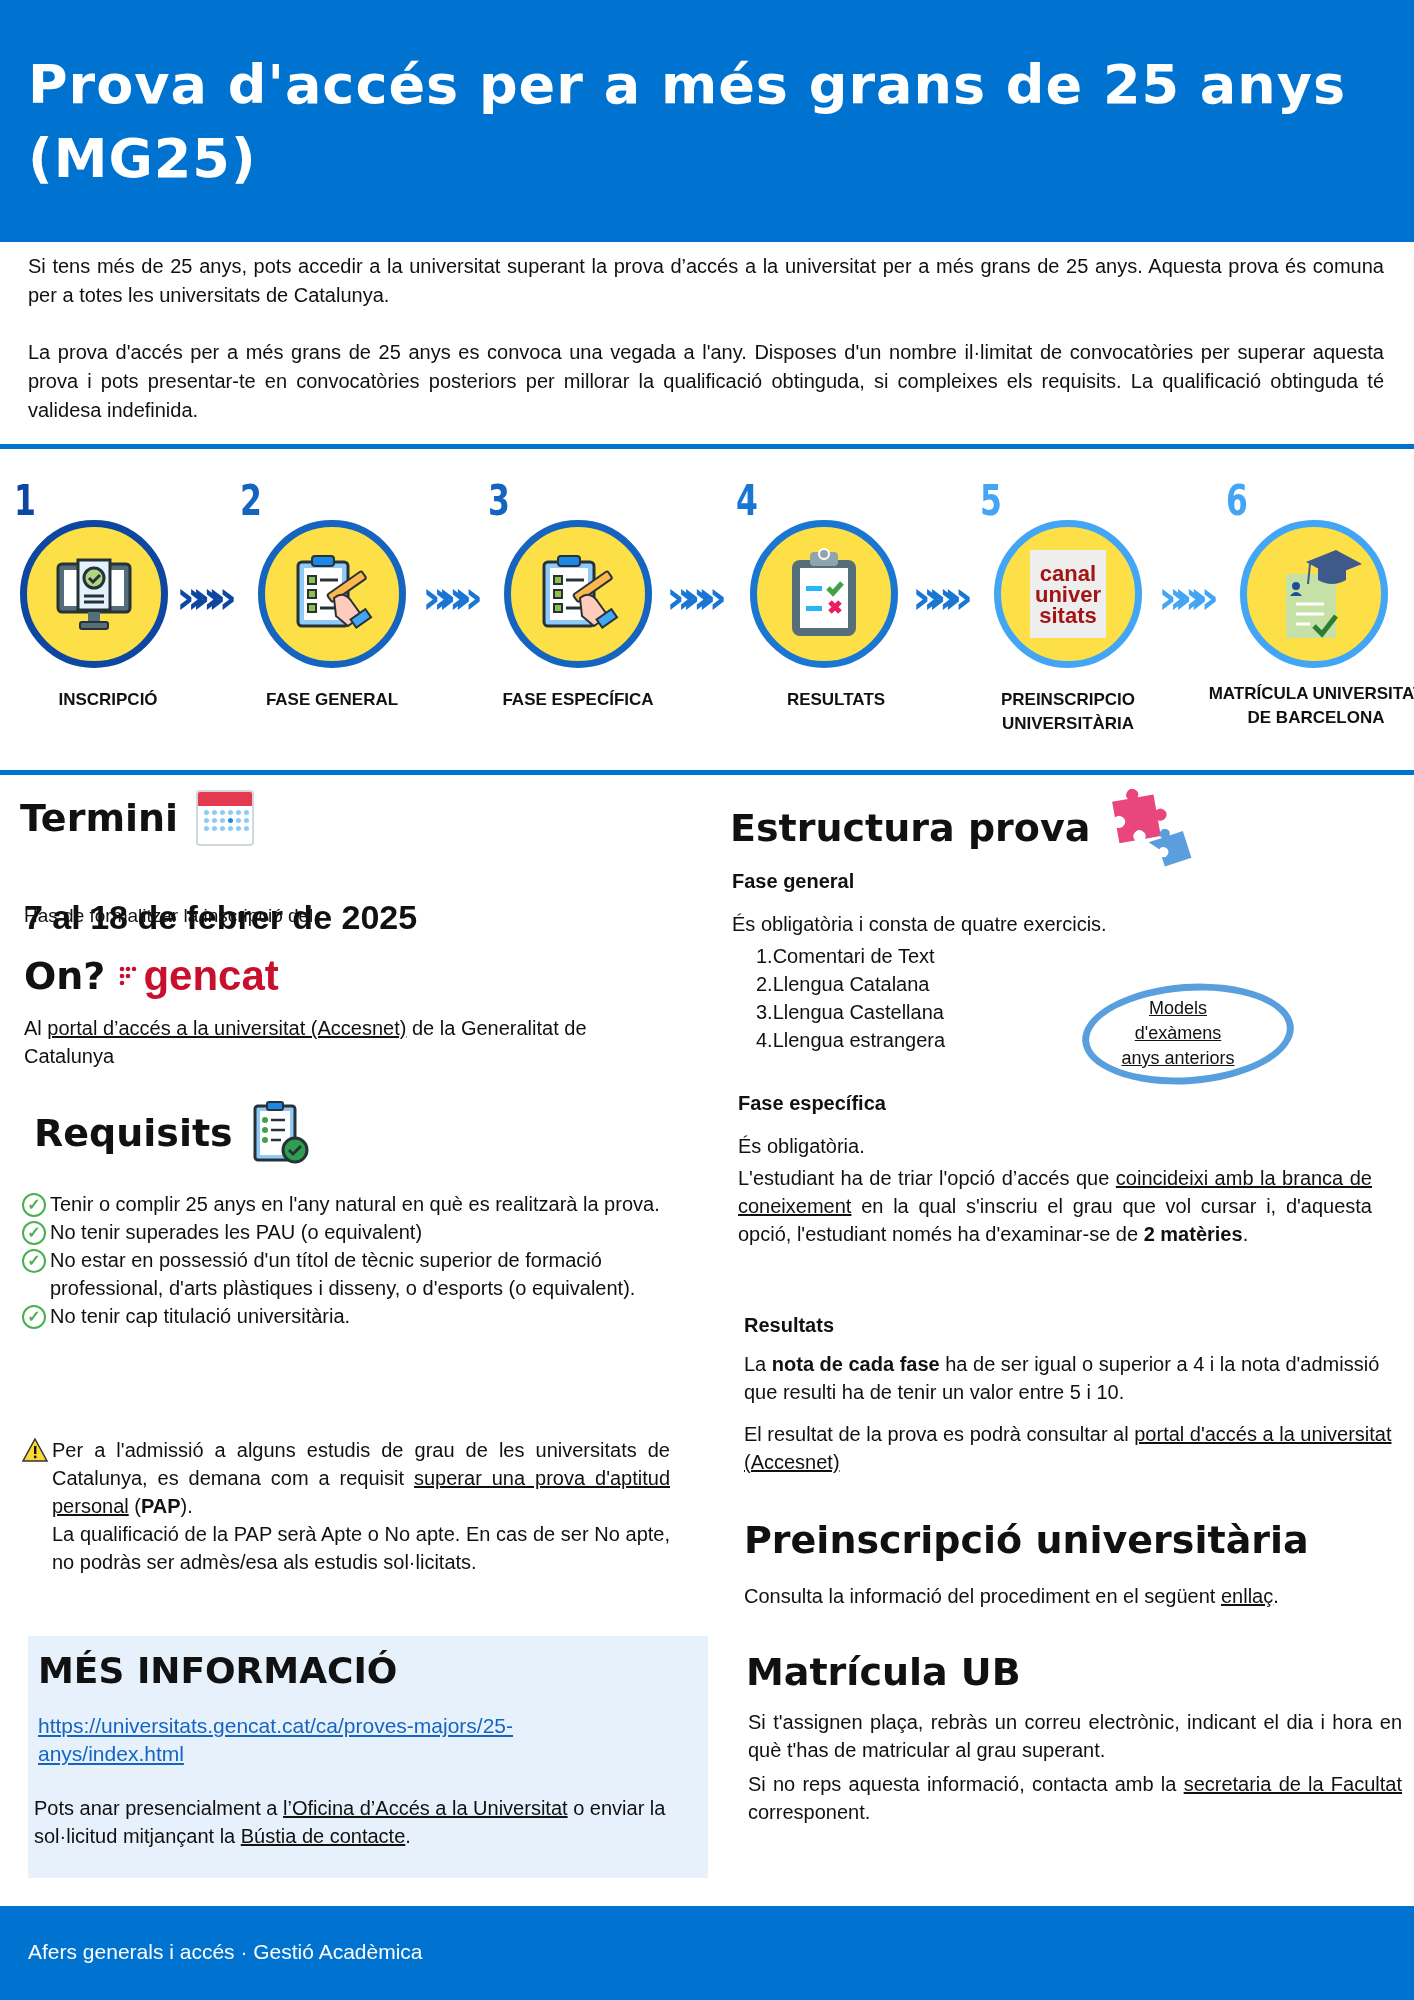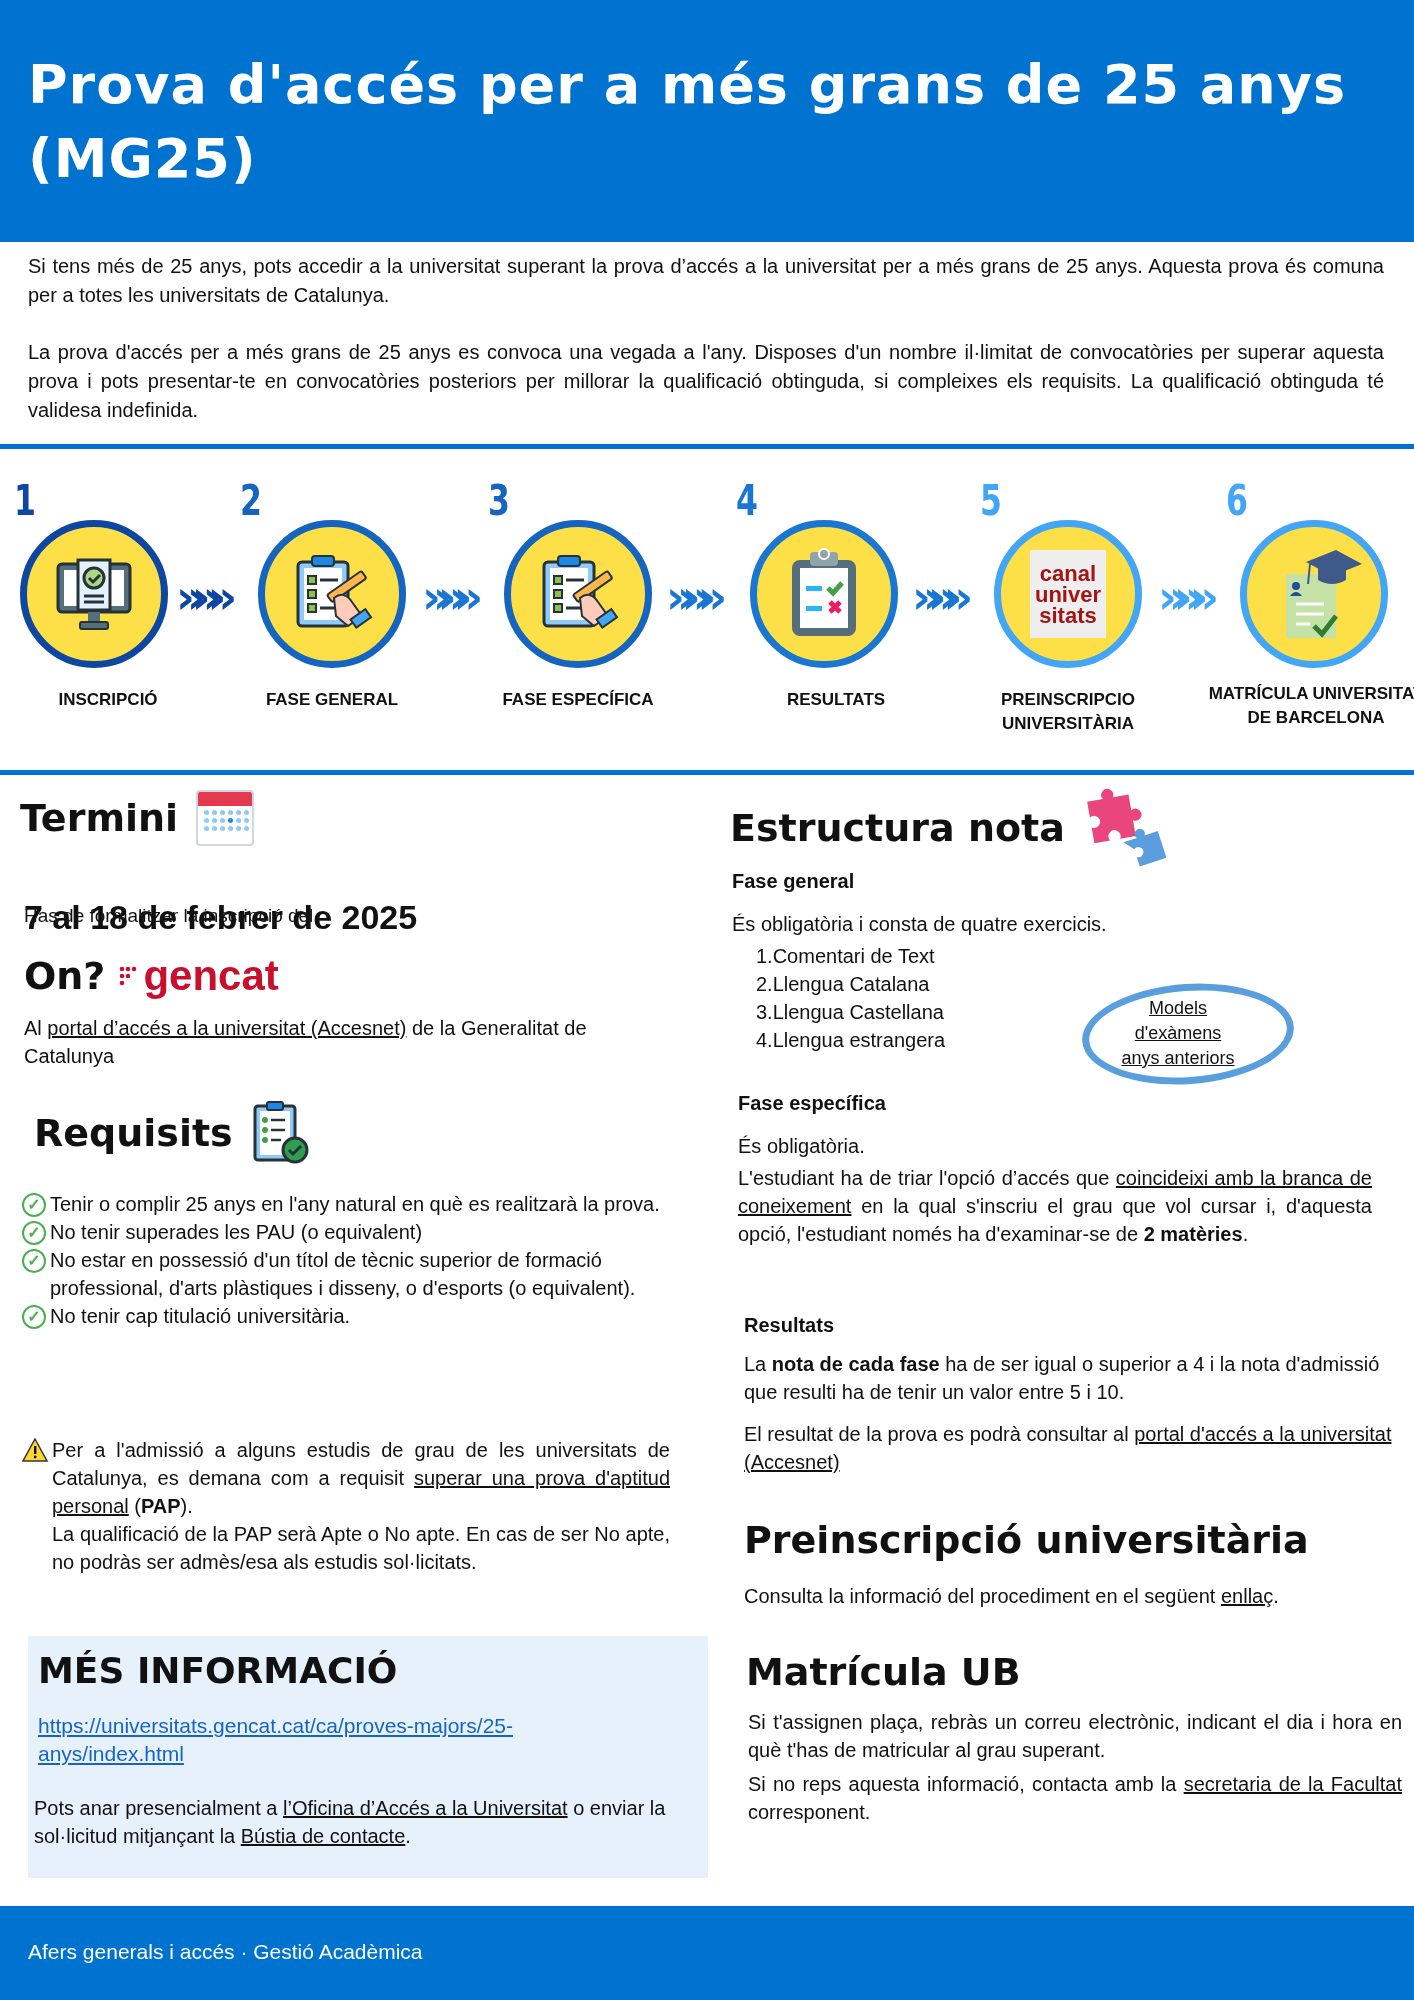--- a/index.html
+++ b/index.html
@@ -259,21 +259,21 @@
 
 <div class="info-box">
   <div class="abs" style="left:10px;top:14px;font-family:'DejaVu Sans',sans-serif;font-weight:bold;font-size:36px">MÉS INFORMACIÓ</div>
   <a class="abs u txt" style="left:10px;top:76px;width:620px;color:#1565c0;font-size:21px">https://universitats.gencat.cat/ca/proves-majors/25-anys/index.html</a>
   <div class="abs txt" style="left:6px;top:158px;width:670px">
     <span>Pots anar presencialment a </span><a class="u" style="color:#111">l’Oficina d’Accés a la Universitat</a><span> o enviar la sol·licitud mitjançant la </span><a class="u" style="color:#111">Bústia de contacte</a><span>.</span>
   </div>
 </div>
 
 <div class="abs" style="left:730px;top:786px;display:flex;align-items:center;gap:16px">
-  <h2 class="big">Estructura nota</h2>
+  <h2 class="big">Estructura prova</h2>
   <svg width="90" height="84" viewBox="0 0 90 84">
       <path d="M10 12 h16 a6 6 0 1 1 10 0 h16 v16 a6 6 0 1 1 0 10 v16 h-16 a6 6 0 1 0 -10 0 h-16 v-16 a6 6 0 1 0 0 -10z" fill="#e8467c" transform="rotate(-10 30 36)"></path>
       <path d="M46 50 h14 a5 5 0 1 1 8 0 h14 v28 h-28 v-10 a5 5 0 1 0 0 -8z" fill="#5b9ede" transform="rotate(-18 64 64)"></path>
     </svg>
 </div>
 
 <div class="abs" style="left:732px;top:870px;font-size:20px;font-weight:bold">Fase general</div>
 <div class="abs txt" style="left:732px;top:910px">És obligatòria i consta de quatre exercicis.</div>
 <div class="abs txt" style="left:756px;top:942px">
   <div>1.Comentari de Text</div>

